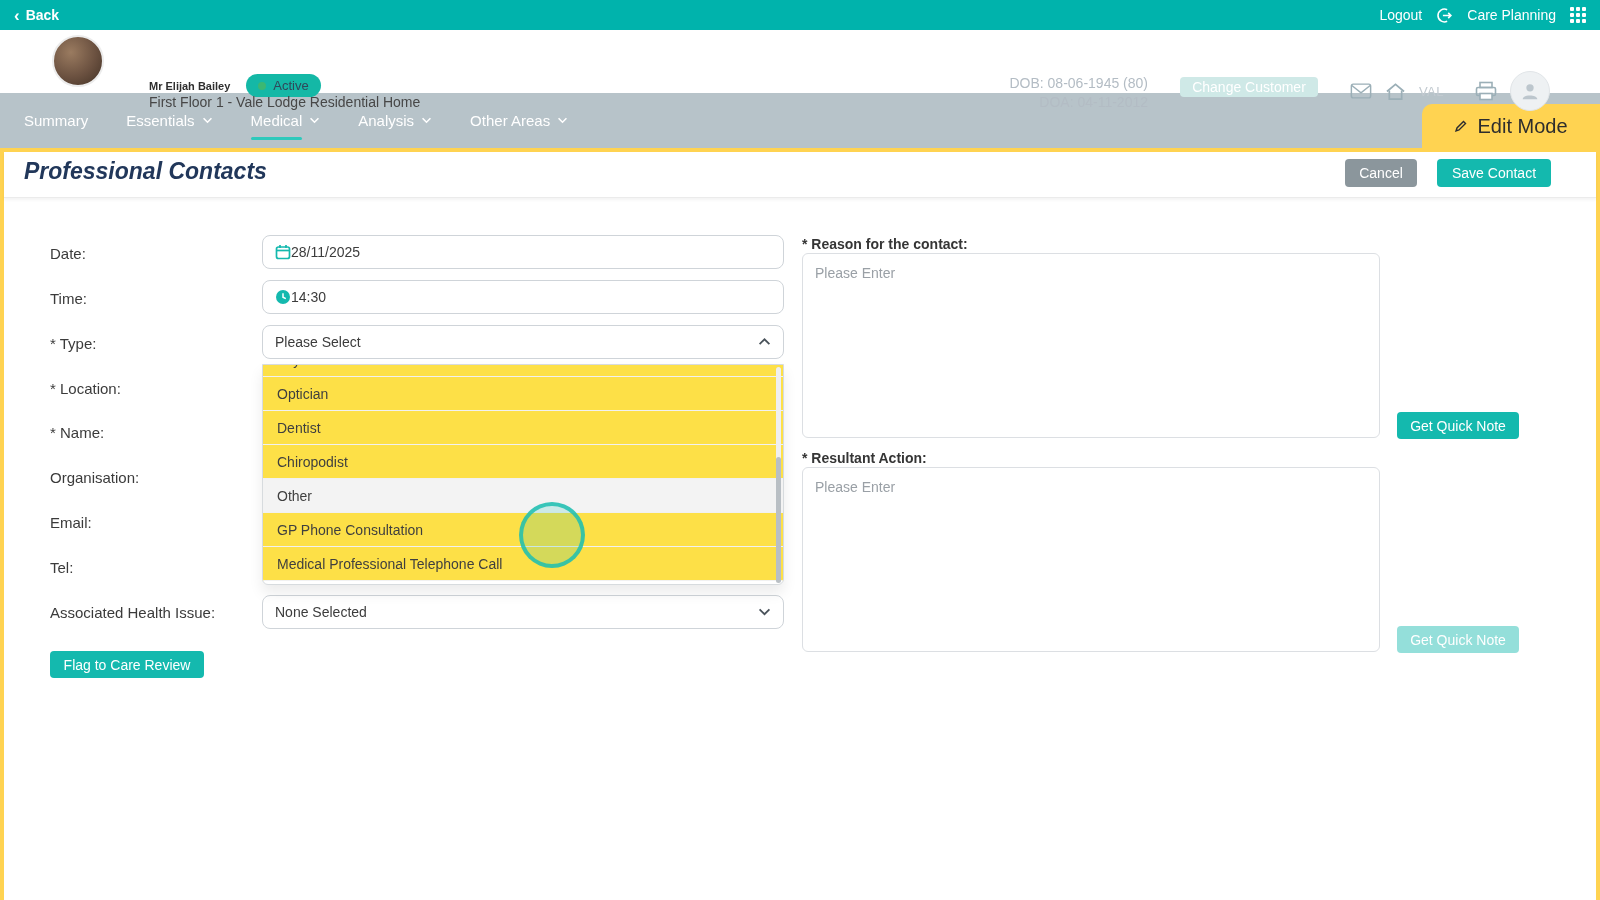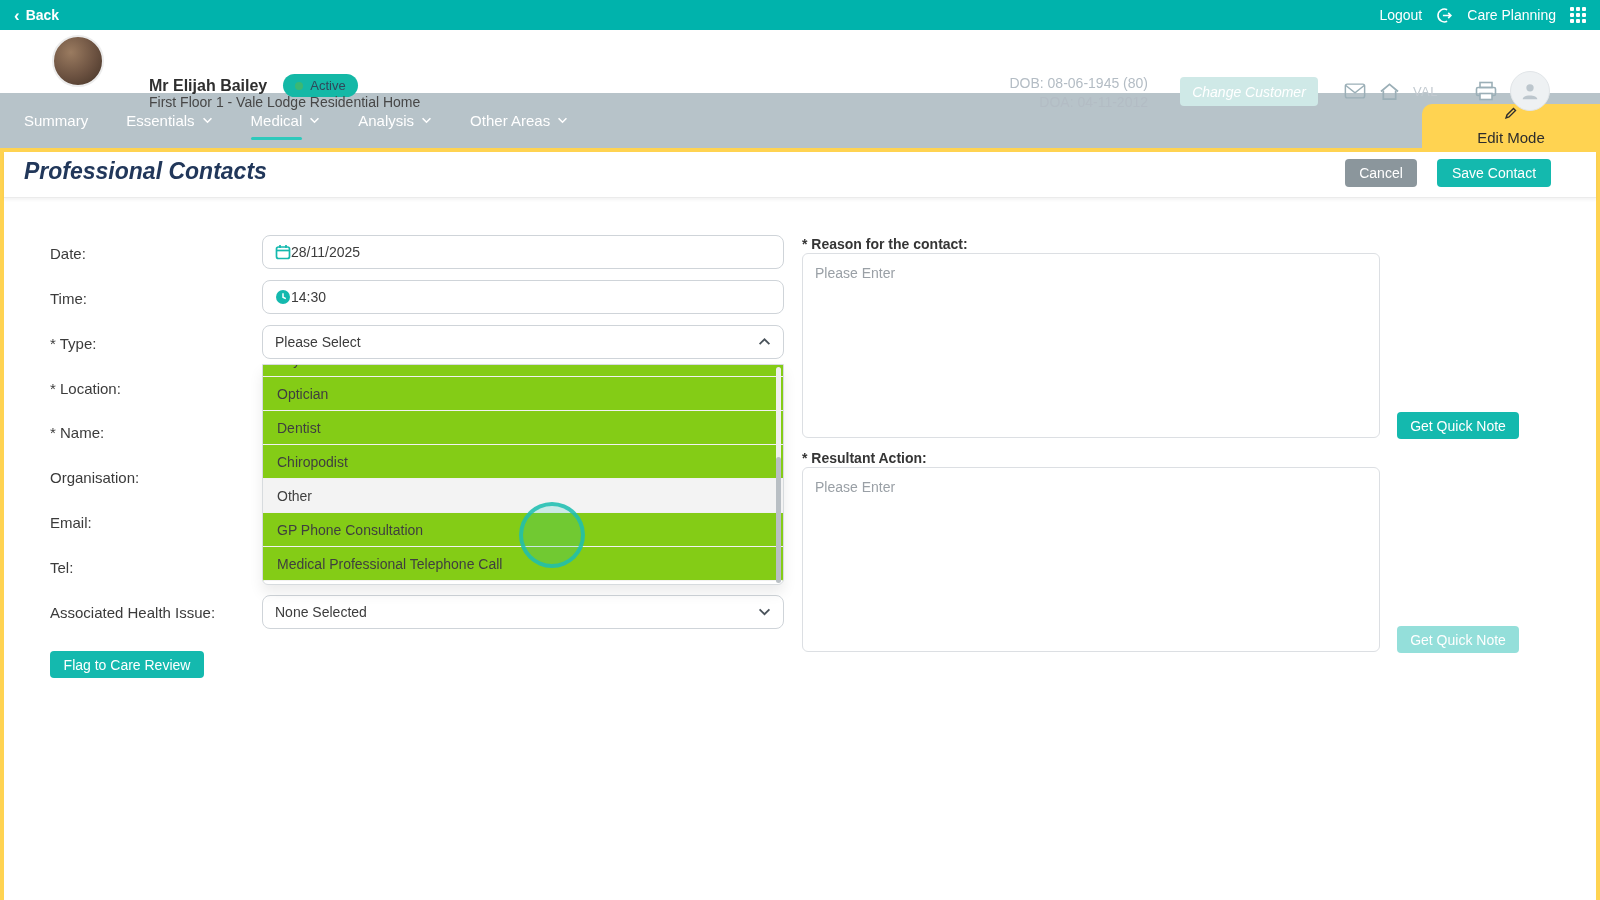--- a/index.html
+++ b/index.html
@@ -18,45 +18,45 @@
   .grid-icon { display:grid; grid-template-columns:repeat(3,4px); gap:2px; cursor:pointer; }
   .grid-icon i { width:4px; height:4px; background:#fff; border-radius:1px; display:block; }
 
   
   .header { position:absolute; top:30px; left:0; width:1600px; height:63px; background:#fff; z-index:15; }
   .avatar-photo { position:absolute; left:52px; top:5px; width:52px; height:52px; border-radius:50%;
     background:radial-gradient(circle at 35% 32%, #9a7b60, #6b5140 55%, #41niet); 
     background:radial-gradient(circle at 35% 32%, #9a7b60, #6b5140 55%, #413125);
     border:2px solid #ececec; }
   .p-name-row { position:absolute; left:149px; top:44px; display:flex; align-items:center; gap:16px; }
-  .p-name { font-size:16px; font-weight:700; color:#2f2f2f; }
+  .p-name { font-size:11px; font-weight:700; color:#2f2f2f; }
   .badge { display:flex; align-items:center; gap:7px; background:#14b8a6; border-radius:12px;
     padding:4px 12px; font-size:13px; color:#30475a; }
   .badge .dot { width:8px; height:8px; border-radius:50%; background:#3bb873; }
   .p-loc { position:absolute; left:149px; top:64px; font-size:14px; color:#474747; }
   .dobdoa { position:absolute; right:452px; top:44px; text-align:right; font-size:14px; color:#b3bcc4; line-height:19px; }
-  .change-btn { position:absolute; right:282px; top:47px; width:138px; height:29px; background:#cfe9e7;
-    color:#ffffff; border:none; border-radius:4px; font-size:14px; font-family:inherit; cursor:pointer;font-style:italic; }
+  .change-btn { position:absolute; right:282px; top:47px; width:138px; height:20px; background:#cfe9e7;
+    color:#ffffff; border:none; border-radius:4px; font-size:14px; font-family:inherit; cursor:pointer; }
   .hdr-icons { position:absolute; right:50px; top:41px; display:flex; align-items:center; gap:13px; }
   .hdr-icons svg { display:block; }
-  .val-txt { font-size:13px; color:#c2cad0; letter-spacing:0.5px; margin-right:24px; }
+  .val-txt { font-size:13px; color:#c2cad0; letter-spacing:0.5px; margin-right:18px; }
   .mini-avatar { width:40px; height:40px; border-radius:50%; background:#eef1f3; border:1px solid #e1e5e8;
     display:flex; align-items:center; justify-content:center; }
 
   
   .navbar { position:absolute; top:93px; left:0; width:1600px; height:55px; background:#b7c3c9;
     display:flex; align-items:center; gap:38px; padding:0 24px; z-index:10; }
   .nav-item { position:relative; display:flex; align-items:center; gap:7px; color:#ffffff;
     font-size:15px; cursor:pointer; height:100%; }
   .nav-item .txt { position:relative; }
   .nav-item.active .txt::after { content:""; position:absolute; left:0; right:0; bottom:-11px;
     height:3px; background:#2ec9bc; border-radius:2px; }
   .edit-tab { position:absolute; top:104px; right:0; width:178px; height:44px; background:#ffd351;
     border-radius:10px 0 0 0; display:flex; align-items:center; justify-content:center; gap:9px;
-    font-size:15px; color:#2d2d2d; font-weight:500; z-index:12; cursor:pointer;flex-direction:column; }
+    font-size:20px; color:#2d2d2d; font-weight:500; z-index:12; cursor:pointer; }
 
   
   .frame { position:absolute; top:148px; left:0; width:1600px; height:752px; background:#fff;
     border:4px solid #ffd351; border-bottom:none; z-index:5; }
   .page-head { position:absolute; top:152px; left:4px; width:1592px; height:46px; background:#fff;
     border-bottom:1px solid #ebebeb; box-shadow:0 2px 3px rgba(0,0,0,0.05); z-index:6; }
   .page-title { position:absolute; left:24px; top:158px; font-size:23px; font-weight:700;
     color:#21375a; z-index:7;font-style:italic; }
   .btn { border:none; border-radius:4px; font-size:14px; color:#fff; font-family:inherit; cursor:pointer; }
   .btn-cancel { position:absolute; left:1345px; top:159px; width:72px; height:28px; background:#8b969c; z-index:7; }
@@ -69,21 +69,21 @@
     padding:0 12px; font-size:14px; color:#3c3c3c; z-index:6; cursor:pointer; }
   .finput .spacer { flex:1; }
   .placeholder-txt { color:#3c3c3c; }
   .btn-flag { position:absolute; left:50px; top:651px; width:154px; height:27px; background:#14b9ae; z-index:6; }
 
   
   .dd-panel { position:absolute; left:262px; top:364px; width:522px; height:221px; background:#fff;
     border:1px solid #d7dbde; border-radius:0 0 6px 6px; overflow:hidden; z-index:8;
     box-shadow:0 8px 14px rgba(0,0,0,0.08); }
   .dd-item { height:34px; display:flex; align-items:center; padding-left:14px; font-size:14px;
-    color:#3f3f3f; border-bottom:1px solid #f1f1f1; cursor:pointer; background:#84cc16; }
+    color:#3f3f3f; border-bottom:1px solid #f1f1f1; cursor:pointer; background:#fde047; }
   .dd-item.first { margin-top:-22px; }
   .dd-item.hl { background:#f3f3f3; }
   .dd-track { position:absolute; right:2px; top:2px; bottom:2px; width:5px; background:#efefef; border-radius:3px; }
   .dd-thumb { position:absolute; right:2px; top:92px; height:126px; width:5px; background:#b9bfc4; border-radius:3px; }
 
   
   .click-marker { position:absolute; left:519px; top:502px; width:66px; height:66px; border-radius:50%;
     border:4px solid rgba(30,190,178,0.85); background:rgba(30,190,178,0.18); z-index:11; }
 
   

